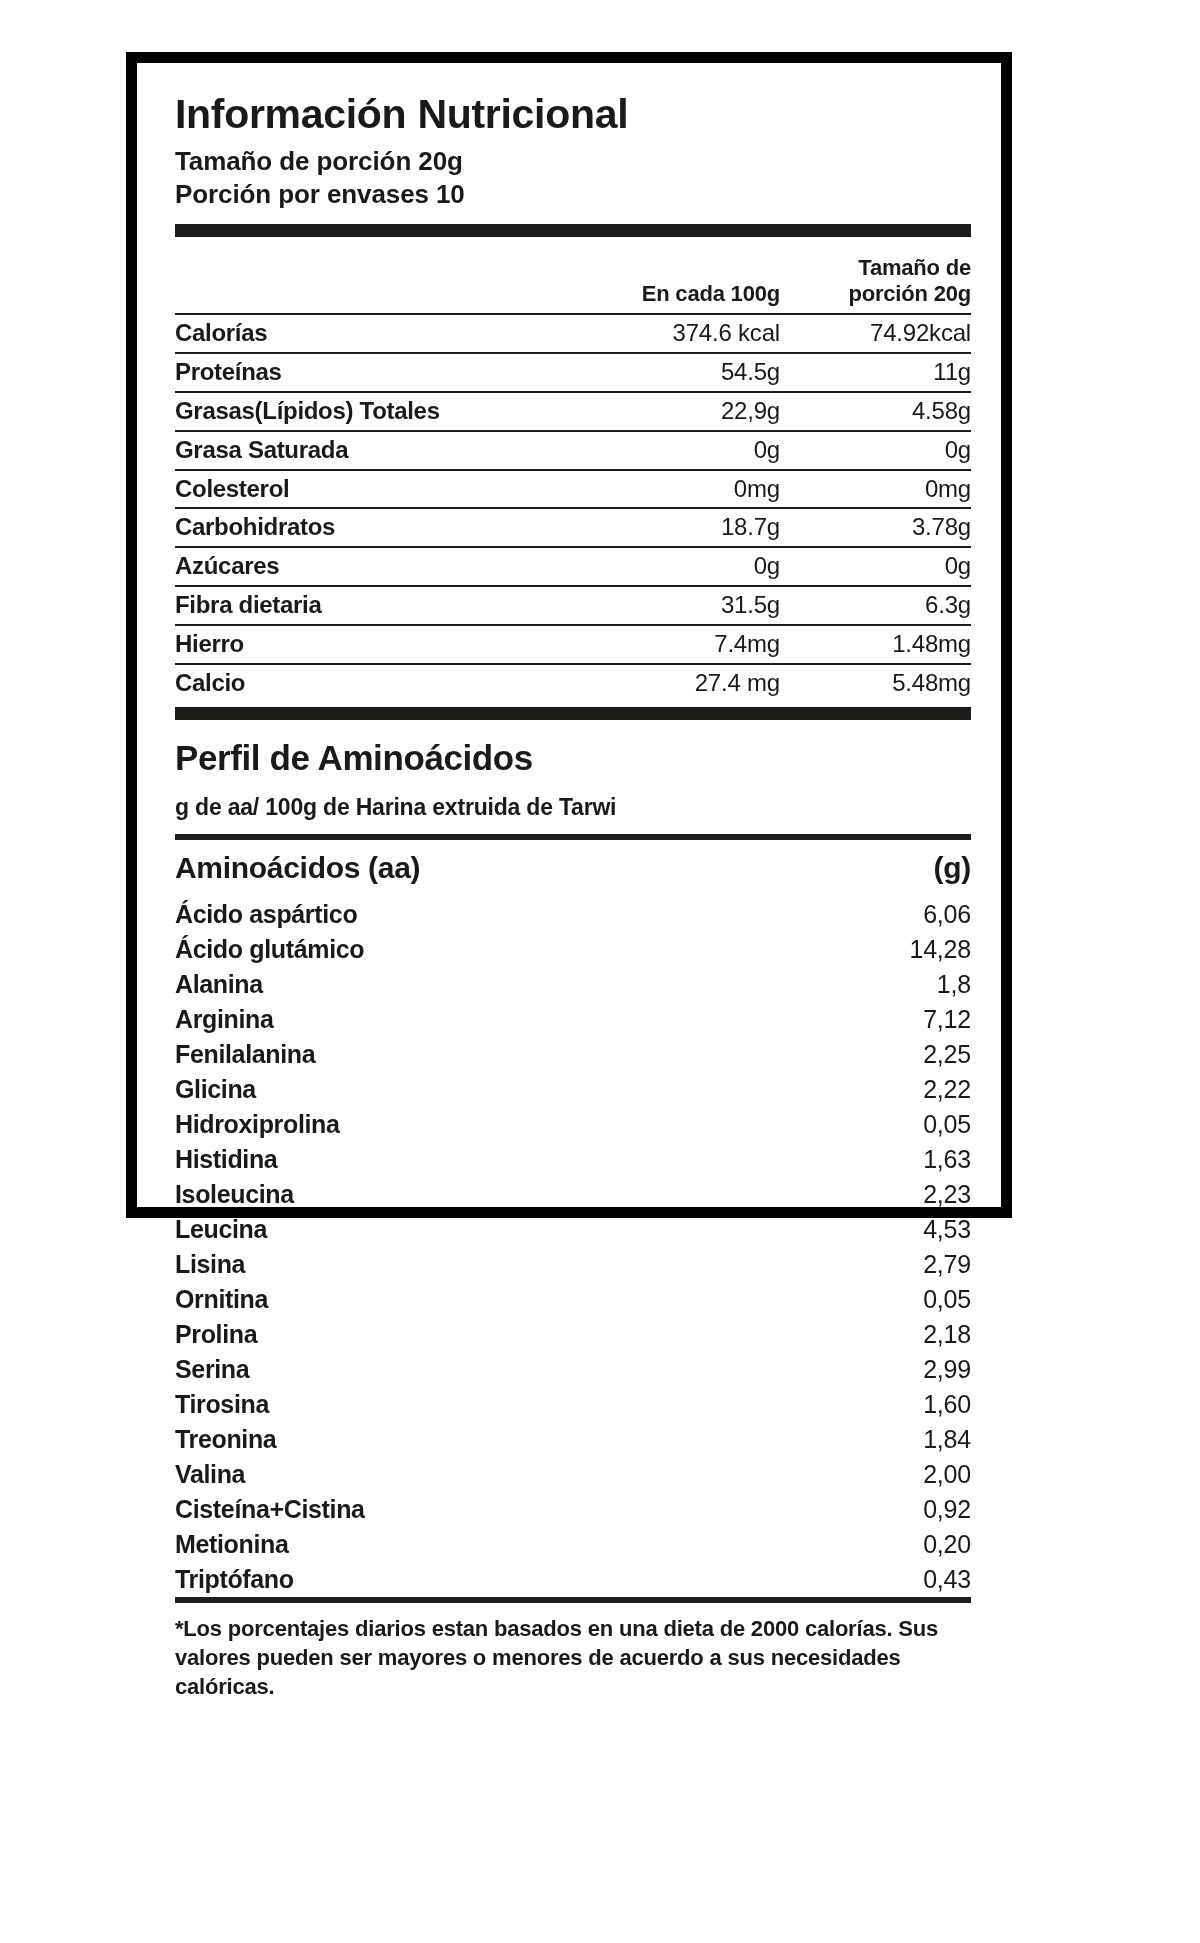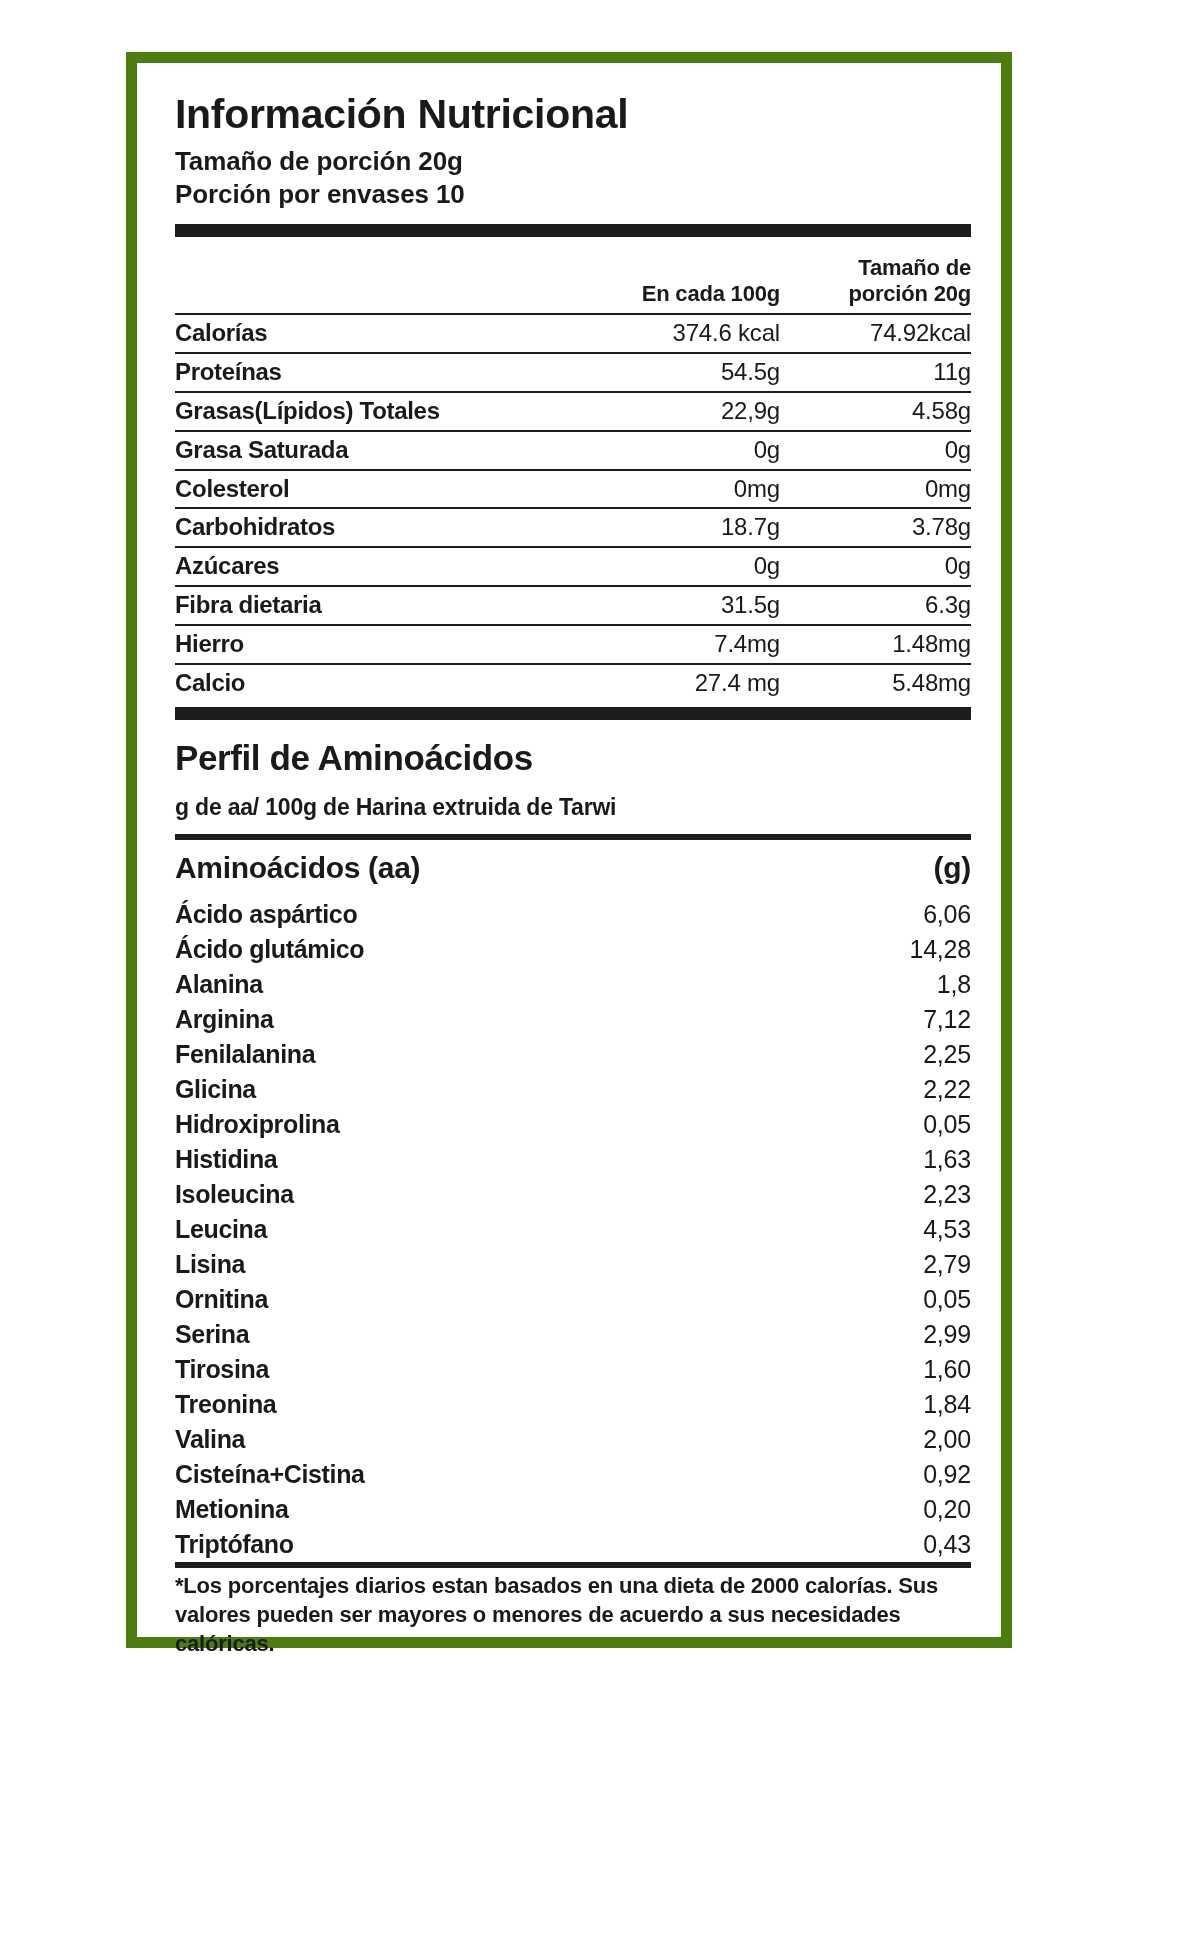--- a/index.html
+++ b/index.html
@@ -15,22 +15,22 @@
     position: relative;
     overflow: hidden;
   }
 
   
   #label-frame {
     position: absolute;
     left: 126px;
     top: 52px;
     width: 886px;
-    height: 1596px;
-    border: 11px solid #4d7c0f;
+    height: 1166px;
+    border: 11px solid #000000;
     background: #ffffff;
     box-sizing: border-box;
   }
   #label-inner {
     position: absolute;
     left: 38px;
     top: 30px;
     right: 30px;
     bottom: 10px;
   }
@@ -156,21 +156,21 @@
     letter-spacing: -0.2px;
     white-space: nowrap;
   }
 
   
   #footnote {
     font-size: 22px;
     font-weight: 700;
     line-height: 1.30;
     letter-spacing: -0.2px;
-    margin-top: 4px;
+    margin-top: 12px;
   }
 </style>
 </head>
 <body>
 
 <div id="label-frame">
   <div id="label-inner">
 
     <h1 id="title">Información Nutricional</h1>
 
@@ -308,20 +308,24 @@
         </div>
         <div class="amino-row">
           <span class="amino-name">Lisina</span>
           <span class="amino-val">2,79</span>
         </div>
         <div class="amino-row">
           <span class="amino-name">Ornitina</span>
           <span class="amino-val">0,05</span>
         </div>
         <div class="amino-row">
+          <span class="amino-name">Prolina</span>
+          <span class="amino-val">2,18</span>
+        </div>
+        <div class="amino-row">
           <span class="amino-name">Serina</span>
           <span class="amino-val">2,99</span>
         </div>
         <div class="amino-row">
           <span class="amino-name">Tirosina</span>
           <span class="amino-val">1,60</span>
         </div>
         <div class="amino-row">
           <span class="amino-name">Treonina</span>
           <span class="amino-val">1,84</span>

